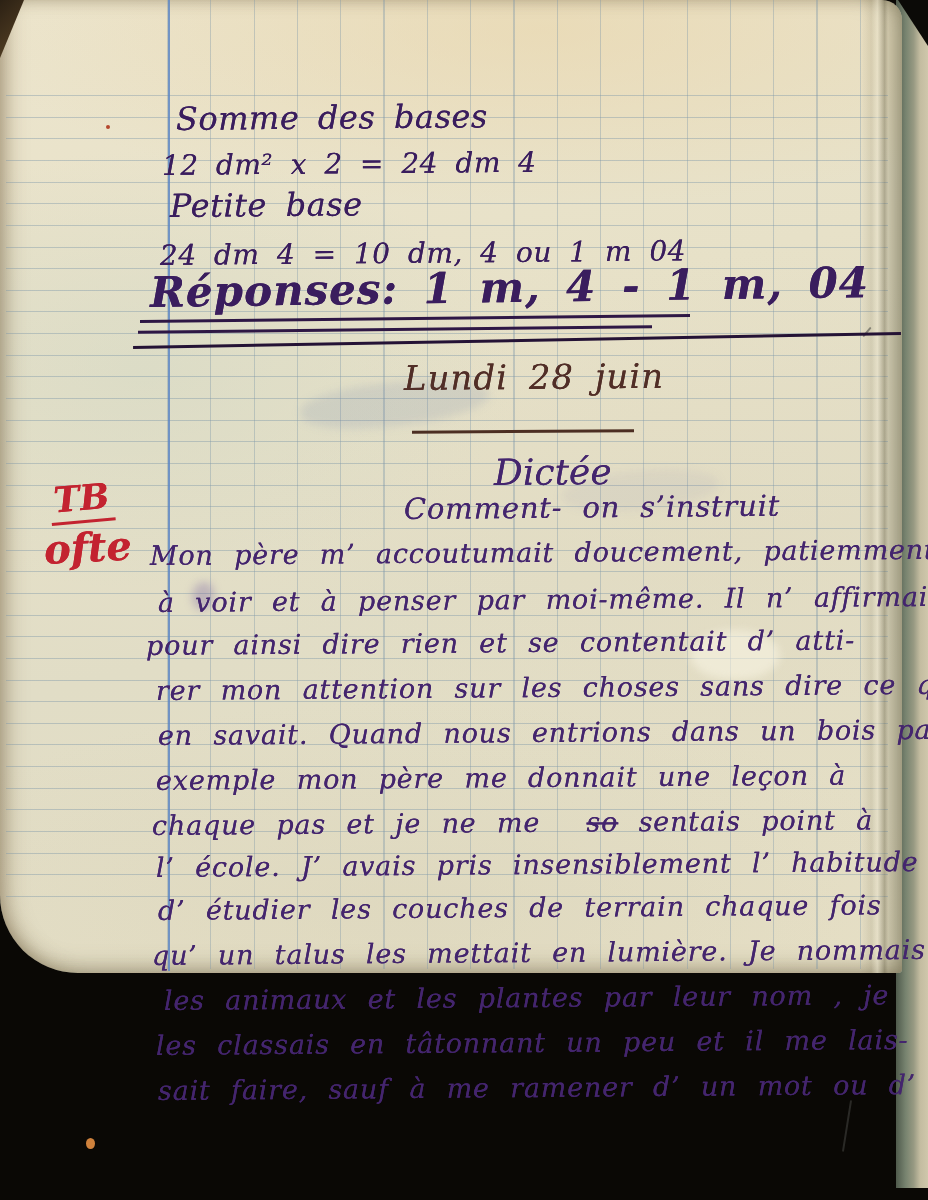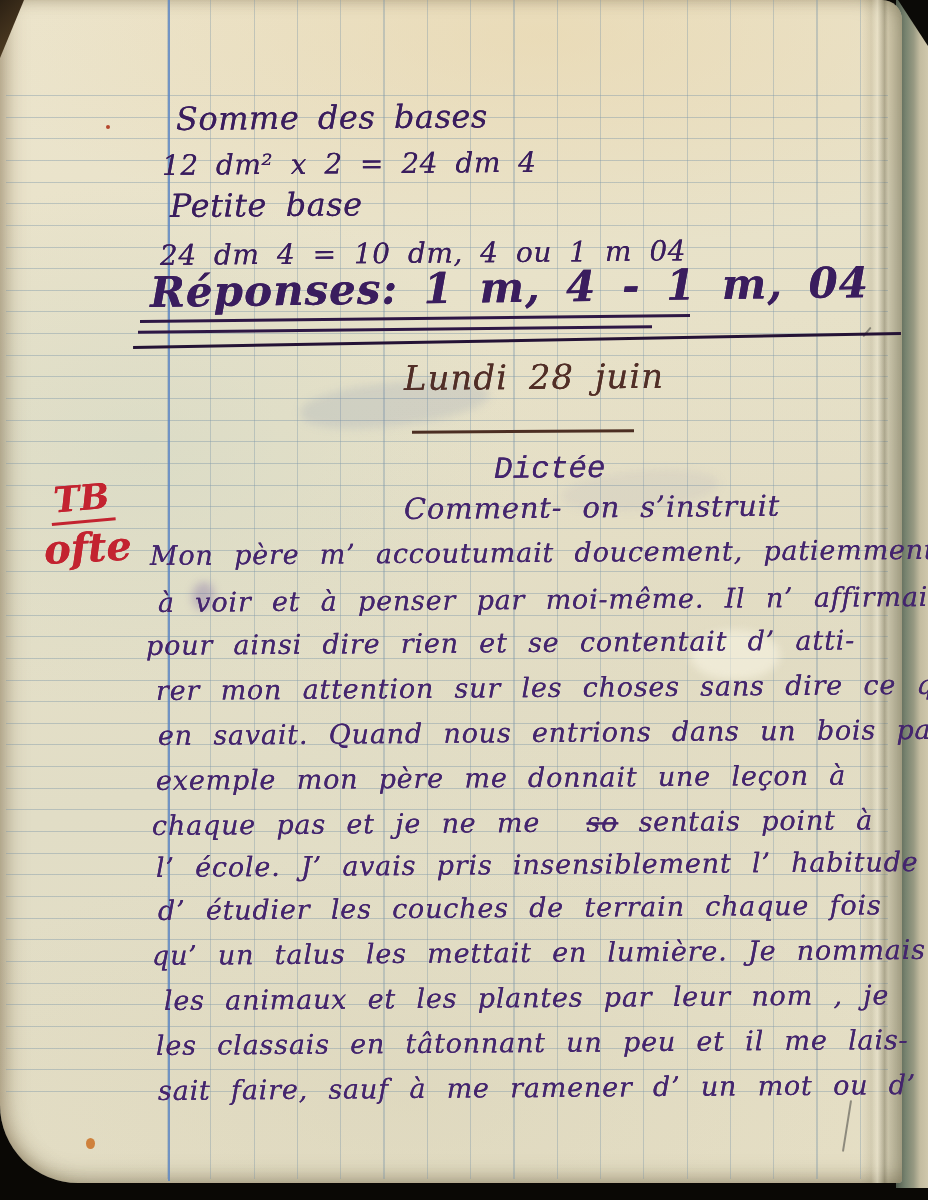--- a/index.html
+++ b/index.html
@@ -14,21 +14,21 @@
     background:linear-gradient(to right,#4f5a4c 0%,#77836f 30%,#979982 55%,#c3bca0 75%,#cfc7ab 100%);
   }
   .corner-dark{
     position:absolute;right:0;top:0;width:30px;height:46px;
     background:#0b0a07;
     clip-path:polygon(0 0,100% 0,100% 100%);
     z-index:6;
   }
   
   .page{
-    position:absolute;left:0;top:0;width:902px;height:1183px;
+    position:absolute;left:0;top:0;width:902px;height:973px;
     border-radius:10px 20px 4px 78px;
     background:
       radial-gradient(90% 26% at 60% 3%, rgba(233,212,168,.55), transparent 70%),
       radial-gradient(55% 30% at 16% 38%, rgba(204,213,196,.42), transparent 75%),
       radial-gradient(70% 40% at 80% 55%, rgba(227,217,189,.35), transparent 75%),
       radial-gradient(80% 28% at 45% 93%, rgba(216,210,184,.45), transparent 75%),
       linear-gradient(168deg,#ece5cd 0%,#e7e1c8 35%,#e1ddc6 60%,#e6dfc5 100%);
     box-shadow:
       inset 16px 0 22px -12px rgba(96,72,40,.5),
       inset -20px 0 26px -12px rgba(96,92,64,.65),
@@ -70,21 +70,21 @@
     transform:rotate(-0.5deg);transform-origin:left center;
   }
   .ex{font-size:30px;letter-spacing:.5px;word-spacing:8px;color:var(--ink-dark,#3d1f63);}
   .answer{
     font-size:42px;font-weight:bold;letter-spacing:1px;word-spacing:10px;
     color:var(--ink-dark,#371b58);transform:rotate(-0.8deg);
   }
   .bline{font-size:27px;letter-spacing:.8px;word-spacing:11px;transform:rotate(-0.45deg);}
   .struck{text-decoration:line-through;text-decoration-thickness:2px;margin-left:26px;}
   .date-h{font-size:34px;letter-spacing:1px;word-spacing:9px;color:var(--date-ink,#512e27);}
-  .section-h{font-size:31px;color:var(--ink,#43246a);font-family:Liberation Mono, monospace;}
+  .section-h{font-size:36px;color:var(--ink,#43246a);}
   .title-h{font-size:29px;letter-spacing:.8px;word-spacing:10px;color:var(--ink,#43246a);}
   .grade{
     font-size:35px;font-weight:bold;color:var(--red-ink,#c32330);
     border-bottom:3px solid var(--red-ink,#c32330);
     transform:rotate(-5deg);padding:0 4px 2px 4px;
   }
   .note{font-size:40px;font-weight:bold;color:var(--red-ink,#c32330);transform:rotate(-3deg);}
   
   .rule{position:absolute;background:var(--rule,#2e1745);transform-origin:center;}
   

